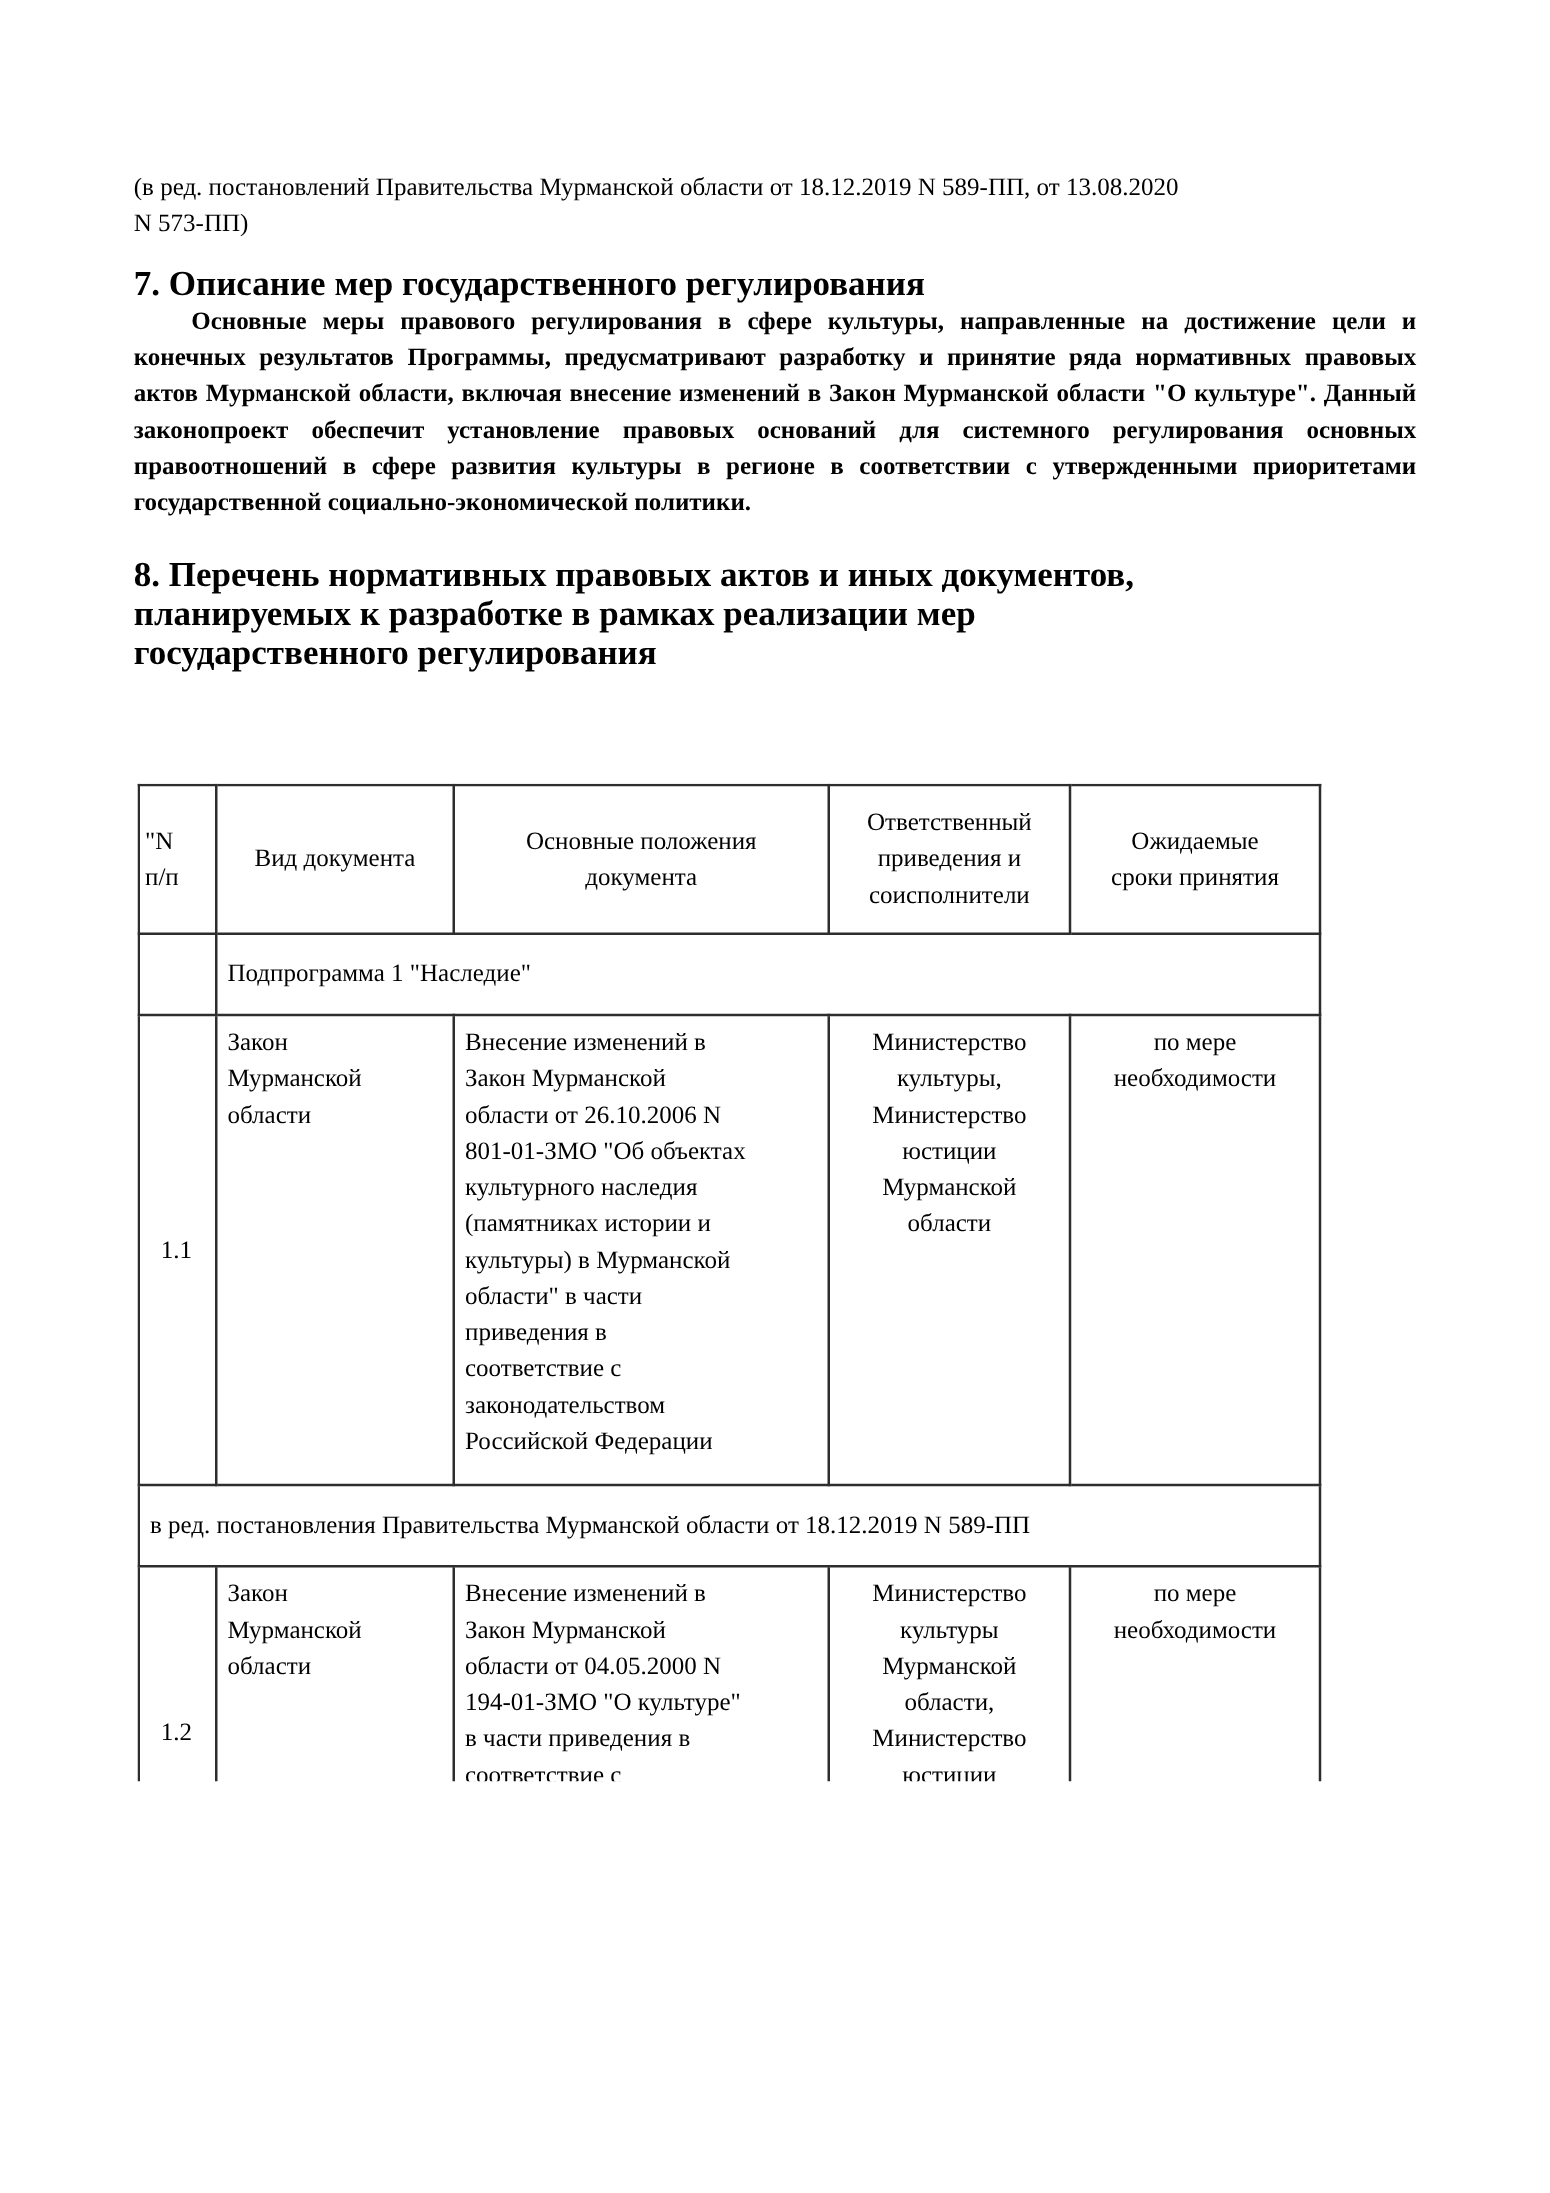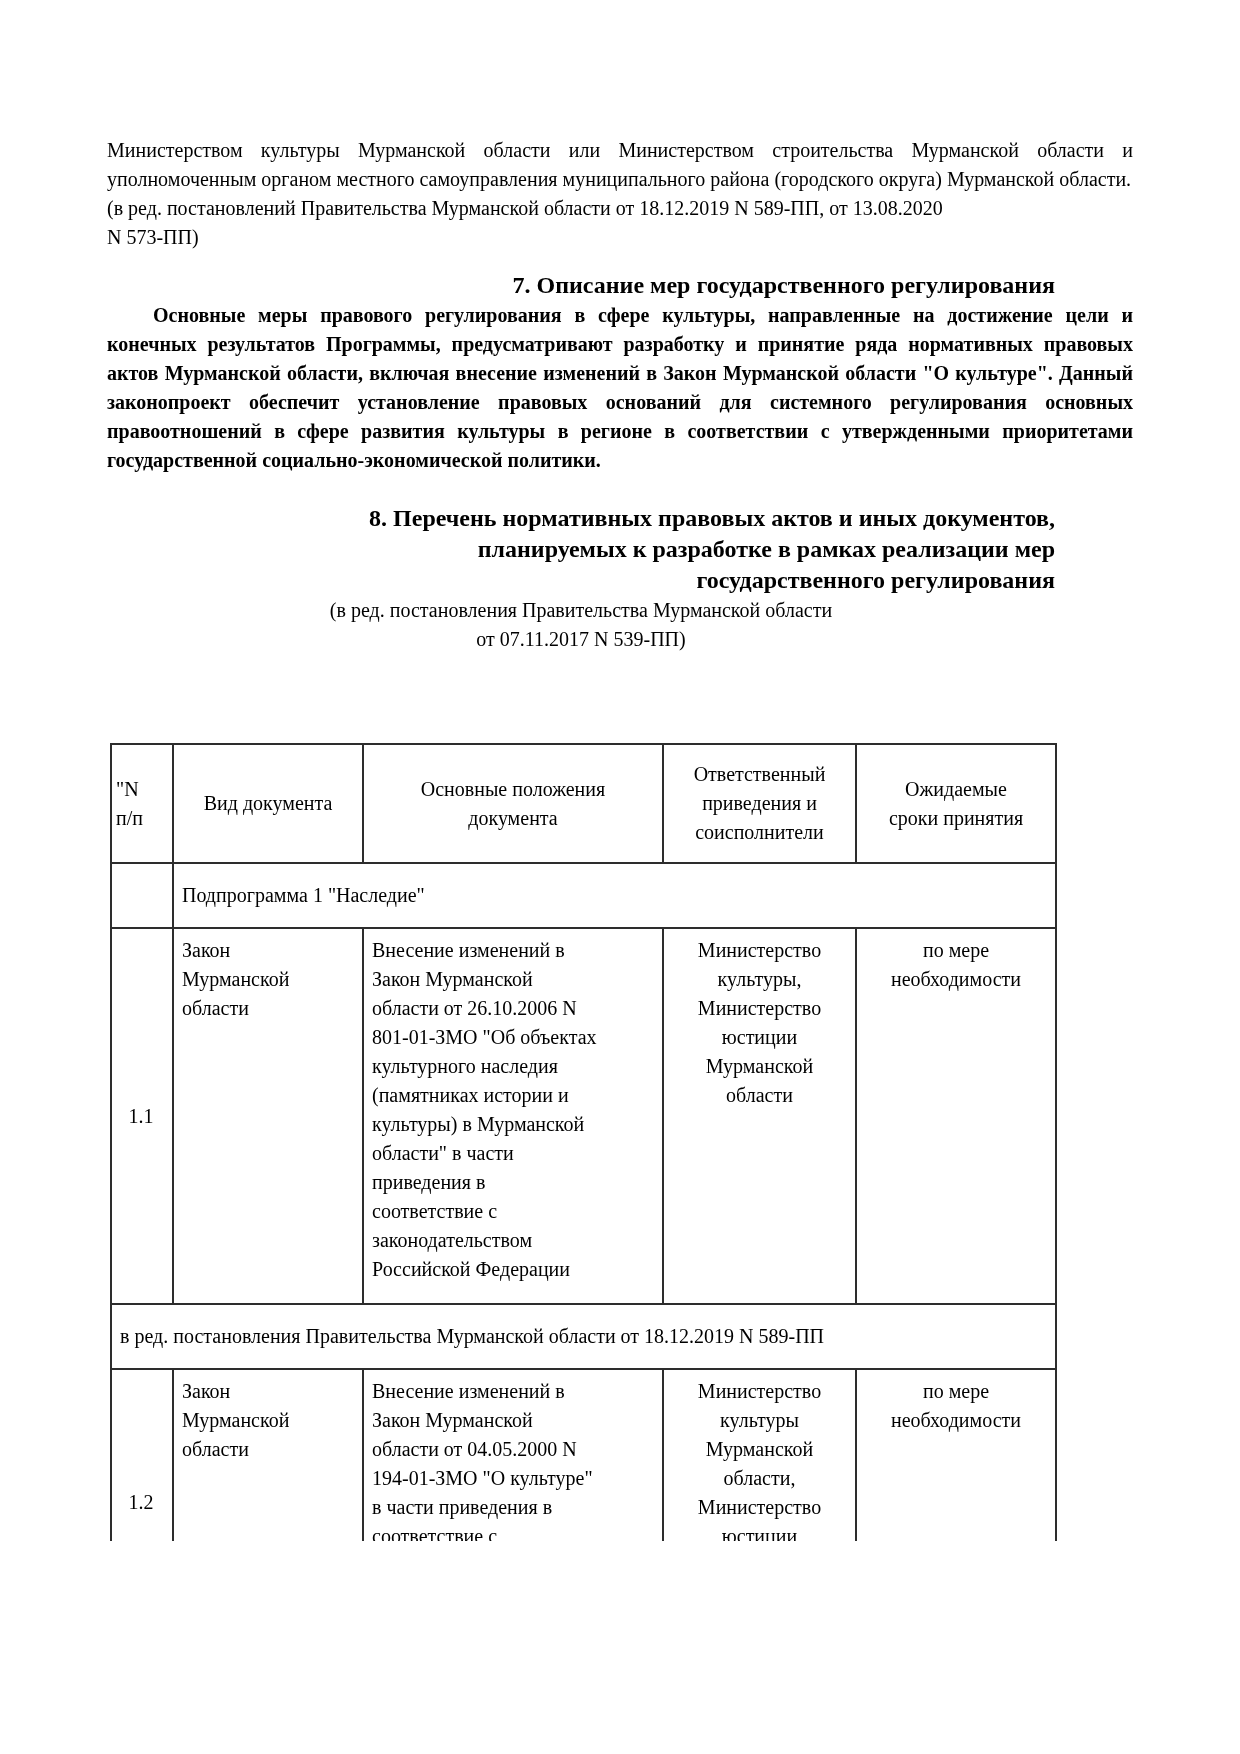--- a/index.html
+++ b/index.html
@@ -20,24 +20,24 @@
     font-size: 20px;
     line-height: 29px;
     text-align: justify;
   }
   p.indent { text-indent: 46px; font-weight: bold; }
   .preline { white-space: pre-line; }
 
   .heading {
     width: 948px;
     margin: 18px 0 0 0;
-    font-size: 24px;
+    font-size: 28px;
     line-height: 31px;
     font-weight: bold;
-    text-align: right;
+    text-align: left;
   }
   .heading-8 { margin-top: 28px; }
   .par-after-heading { margin-top: 17px; }
   .subtitle {
     width: 948px;
     margin: 0;
     font-size: 20px;
     line-height: 29px;
     text-align: center;
   }
@@ -73,35 +73,32 @@
   .reg-table td.cell-center { text-align: center; margin-top: 24px; }
   .reg-table tr.row-1 td { height: 360px; }
   .reg-table tr.row-2 td { height: 250px; }
 </style>
 </head>
 <body>
 
 <div class="page">
   <div class="content">
 
-    <p class="body-par">Министерством культуры Мурманской области или Министерством строительства Мурманской области и уполномоченным органом местного самоуправления муниципального района (городского округа) Мурманской области.</p>
 
     <p class="body-par preline">(в ред. постановлений Правительства Мурманской области от 18.12.2019 N 589-ПП, от 13.08.2020
 N 573-ПП)</p>
 
     <div class="heading">7. Описание мер государственного регулирования</div>
 
     <p class="body-par indent par-after-heading">Основные меры правового регулирования в сфере культуры, направленные на достижение цели и конечных результатов Программы, предусматривают разработку и принятие ряда нормативных правовых актов Мурманской области, включая внесение изменений в Закон Мурманской области "О культуре". Данный законопроект обеспечит установление правовых оснований для системного регулирования основных правоотношений в сфере развития культуры в регионе в соответствии с утвержденными приоритетами государственной социально-экономической политики.</p>
 
     <div class="heading heading-8 preline">8. Перечень нормативных правовых актов и иных документов,
 планируемых к разработке в рамках реализации мер
 государственного регулирования</div>
 
-    <p class="subtitle preline">(в ред. постановления Правительства Мурманской области
-от 07.11.2017 N 539-ПП)</p>
 
     <div class="tbl-wrap">
       <table class="reg-table">
         <colgroup>
           <col style="width:62px">
           <col style="width:190px">
           <col style="width:300px">
           <col style="width:193px">
           <col style="width:200px">
         </colgroup>

